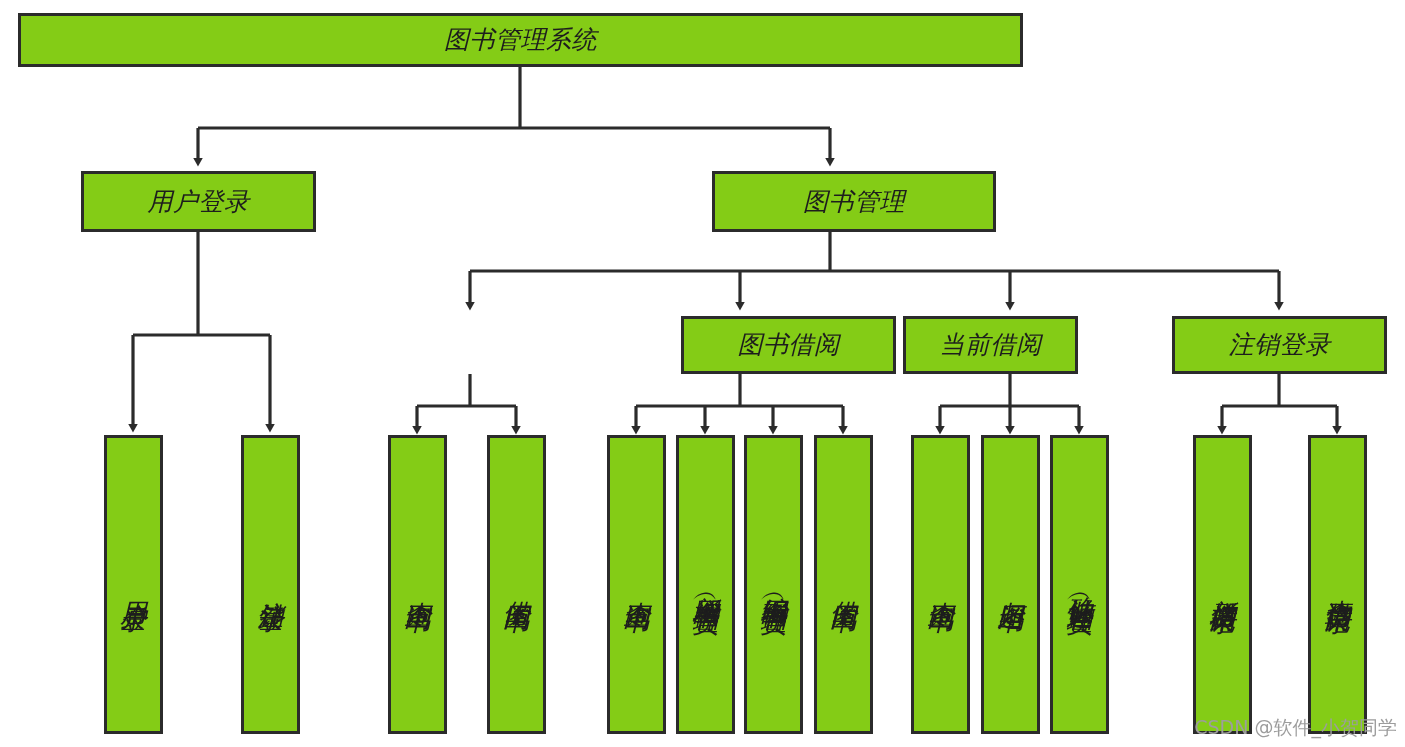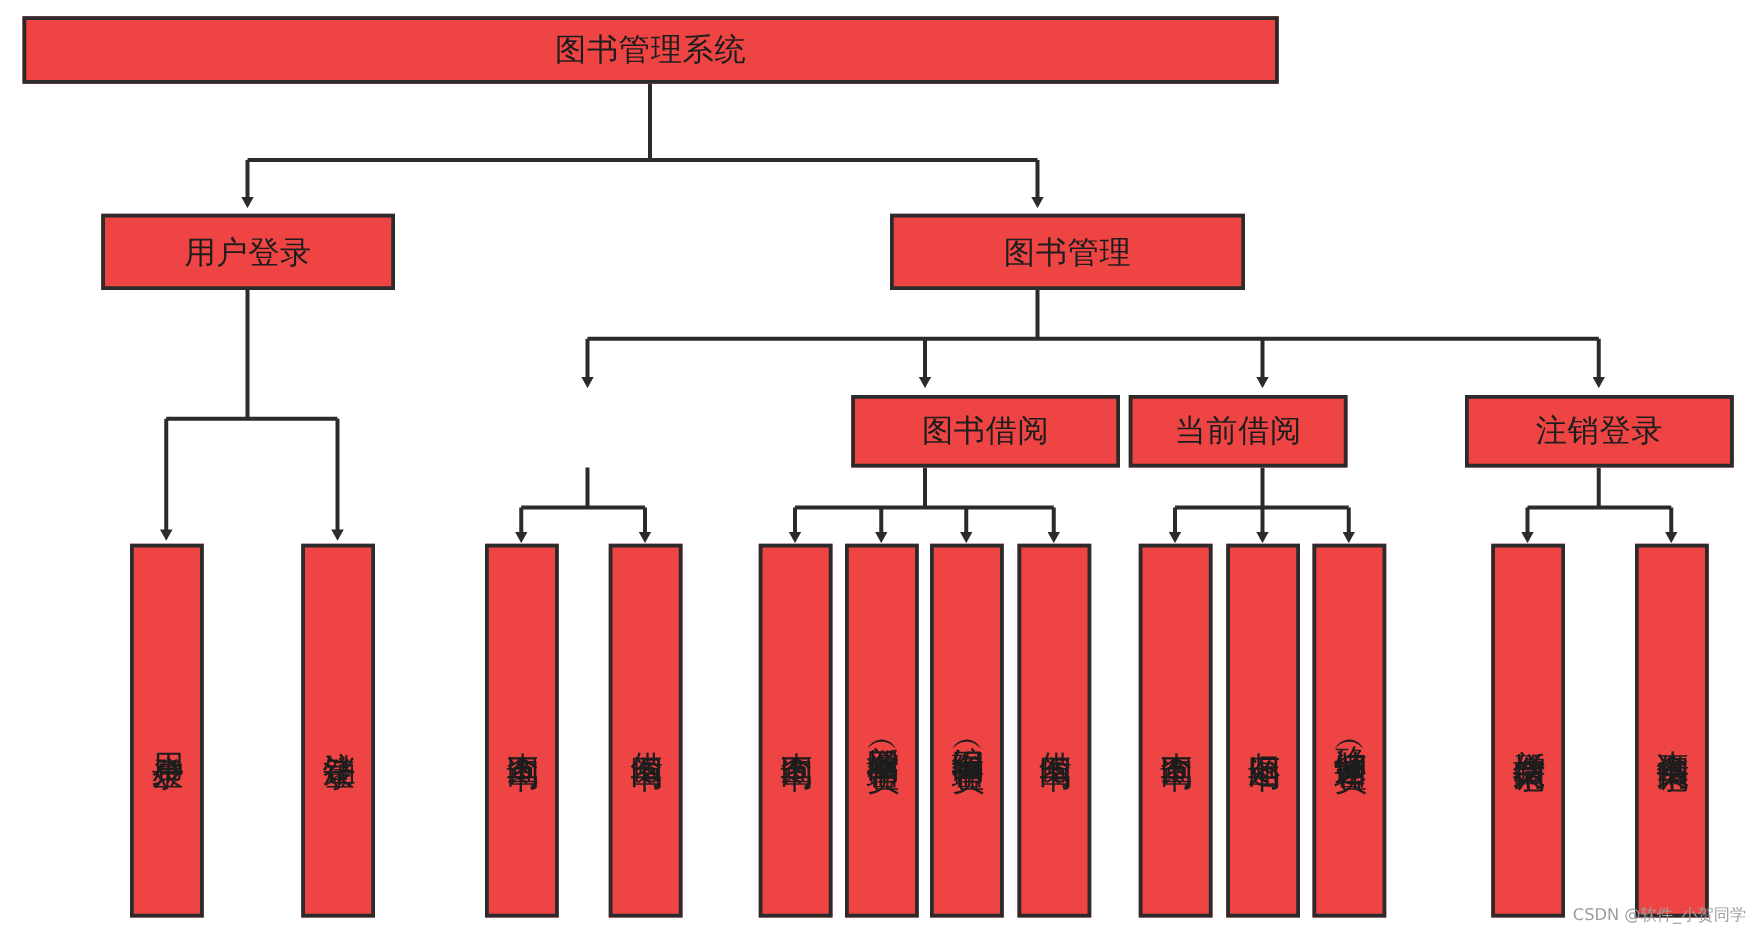--- a/index.html
+++ b/index.html
@@ -21,26 +21,27 @@
   svg.diagram-canvas {
     position: absolute;
     left: 0;
     top: 0;
     width: 1405px;
     height: 747px;
   }
   .node-box {
     position: absolute;
     box-sizing: border-box;
-    background: #ef4444;
+    background: #84cc16;
     border: 3px solid #2b2b2b;
     display: flex;
     align-items: center;
     justify-content: center;
     overflow: hidden;
+    font-style: italic;
   }
   .node-box.level-root {
     border-width: 3px;
   }
   .node-label-h {
     font-size: 25px;
     line-height: 1.1;
     color: #1d1d1d;
     white-space: nowrap;
     letter-spacing: 0.5px;
@@ -56,21 +57,21 @@
     writing-mode: vertical-rl;
     text-orientation: upright;
     letter-spacing: 2px;
     white-space: nowrap;
     max-height: 100%;
   }
   .watermark {
     position: absolute;
     right: 8px;
     bottom: 6px;
-    font-size: 13px;
+    font-size: 19px;
     color: #9d9d9d;
     white-space: nowrap;
     pointer-events: none;
   }
 </style>
 </head>
 <body>
 
 <div id="diagram-root">
 

